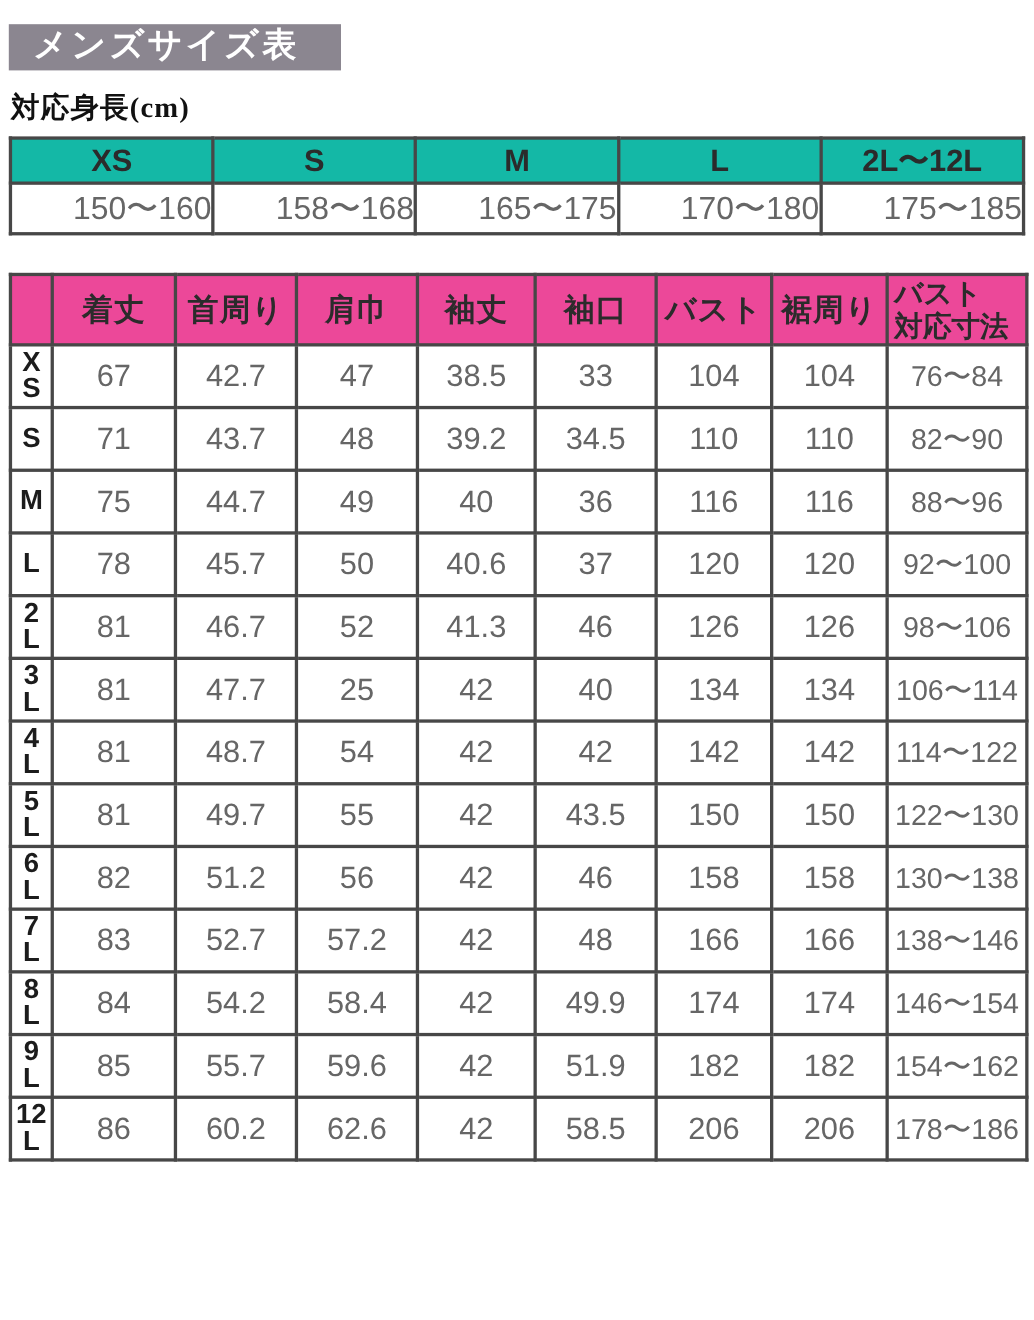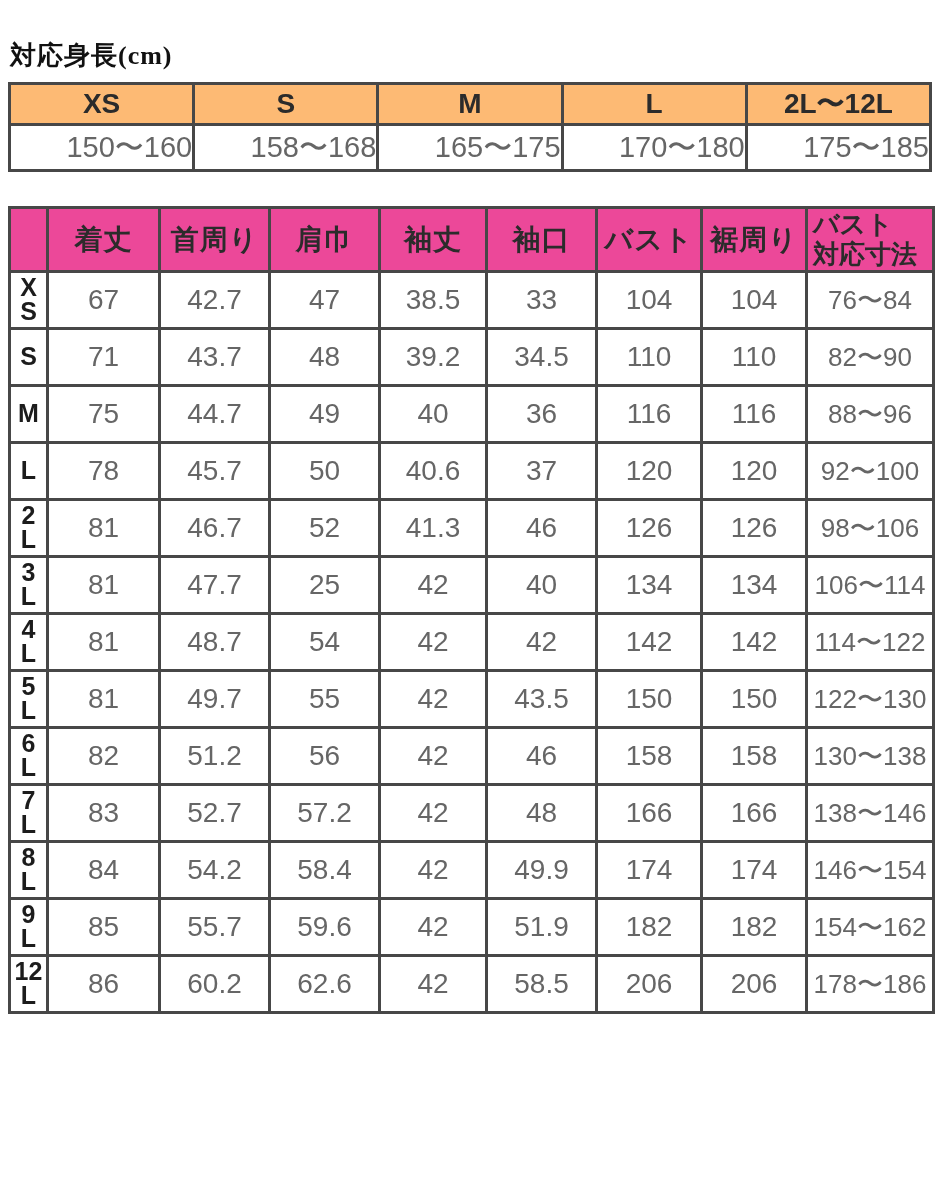--- a/index.html
+++ b/index.html
@@ -42,21 +42,21 @@
   }
   th, td {
     border: 3px solid #474747;
     text-align: center;
     vertical-align: middle;
     padding: 0;
     box-sizing: border-box;
   }
   
   .height-table thead th {
-    background: #fdba74;
+    background: #14b8a6;
     font-size: 28px;
     font-weight: bold;
     color: #2b2b2b;
     height: 36px;
   }
   .height-table tbody td {
     background: #ffffff;
     font-size: 29px;
     font-weight: normal;
     color: #666666;
@@ -99,20 +99,23 @@
   .main-table tbody td.range-cell {
     font-size: 26px;
     letter-spacing: 0;
   }
 </style>
 </head>
 <body>
 
 <div class="page">
 
+  <div class="title-badge">
+    <span>メンズサイズ表</span>
+  </div>
 
   <div class="subtitle">対応身長(cm)</div>
 
   <table class="height-table">
     <thead>
       <tr>
         <th>XS</th>
         <th>S</th>
         <th>M</th>
         <th>L</th>

